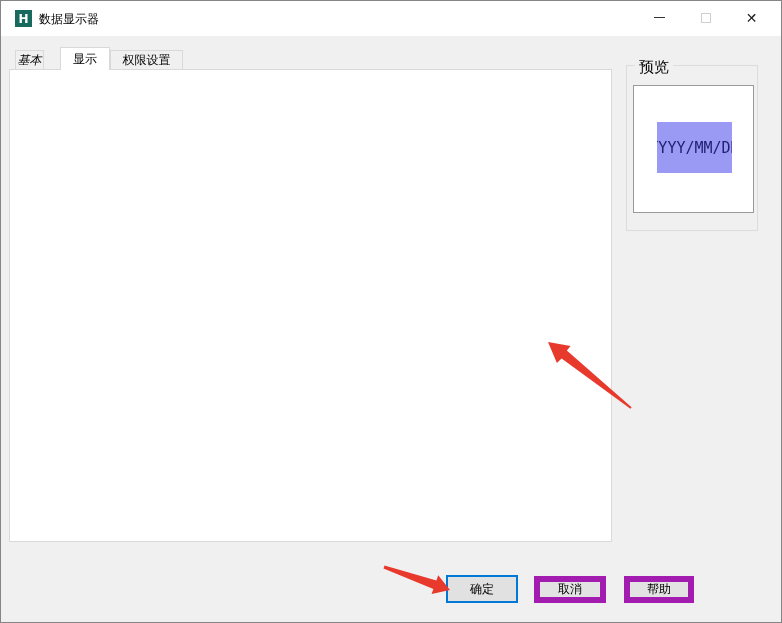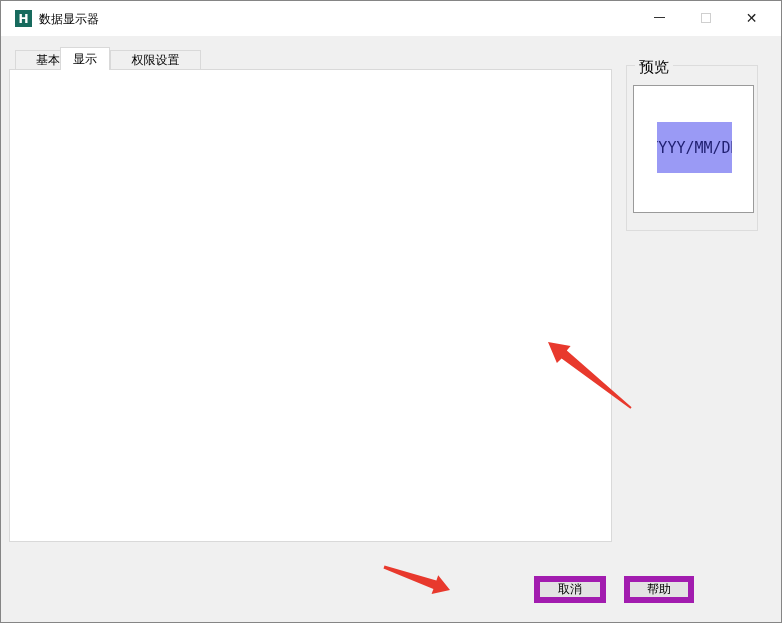--- a/index.html
+++ b/index.html
@@ -72,23 +72,23 @@
         <span class="glyph-min"></span>
       </button>
     <button class="win-btn" style="left:682px;">
         <span class="glyph-max"></span>
       </button>
     <button class="win-btn" style="left:728px;">
         <span class="glyph-close">✕</span>
       </button>
   </div>
 
-  <div class="tab" style="left:14px;width:66px;">基本</div>
+  <div class="tab" style="left:14px;width:29px;font-style:italic;">基本</div>
   <div class="tab active" style="left:59px;width:50px;">显示</div>
-  <div class="tab" style="left:109px;width:91px;">权限设置</div>
+  <div class="tab" style="left:109px;width:73px;">权限设置</div>
 
   <div class="page"></div>
 
   <div class="grp" style="left:22px;top:79px;width:566px;height:48px;">
     <span class="grp-title">字体</span>
   </div>
   <div class="lbl" style="left:40px;top:97px;">字体:</div>
   <div class="combo" style="left:130px;top:91px;width:170px;">
     <span class="val">汉字库字体</span>
     <span class="dd">
@@ -180,20 +180,21 @@
   <div class="lbl dis" style="left:62px;top:487px;">终端3D按钮效果</div>
 
   <div class="grp" style="left:625px;top:64px;width:132px;height:166px;">
     <span class="grp-title on-gray">预览</span>
   </div>
   <div class="preview-inner"></div>
   <div class="preview-chip">
     <span>YYYY/MM/DD</span>
   </div>
 
+  <button class="pbtn default" style="left:445px;top:574px;width:72px;height:28px;">确定</button>
   <button class="pbtn" style="left:533px;top:575px;width:72px;height:27px;">取消</button>
   <button class="pbtn" style="left:623px;top:575px;width:70px;height:27px;">帮助</button>
 
   <svg class="overlay" viewBox="0 0 782 623">
     <polygon fill="#e8392d" points="547,341 569.6,344.9 565.8,349.6 630.6,406.2 629.4,407.8 560.6,357.4 555.9,362.1"></polygon>
     <polygon fill="#e8392d" points="449,589 437.2,574.3 435.4,579.5 383.5,564.6 382.5,567.4 432.4,587.9 430.6,593.1"></polygon>
   </svg>
 
 </div>
 

